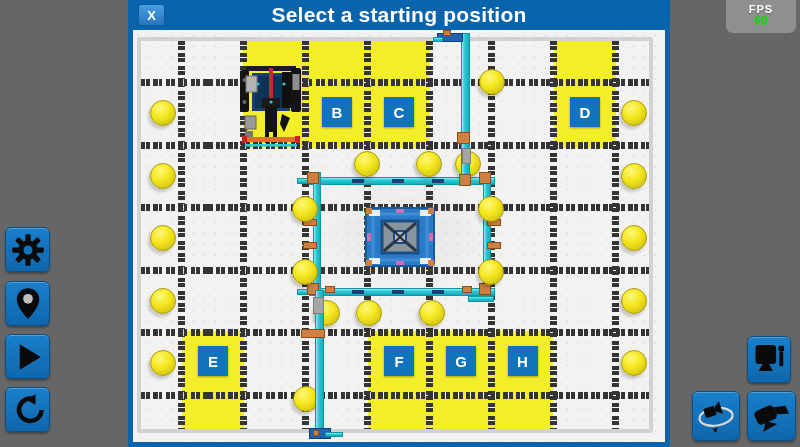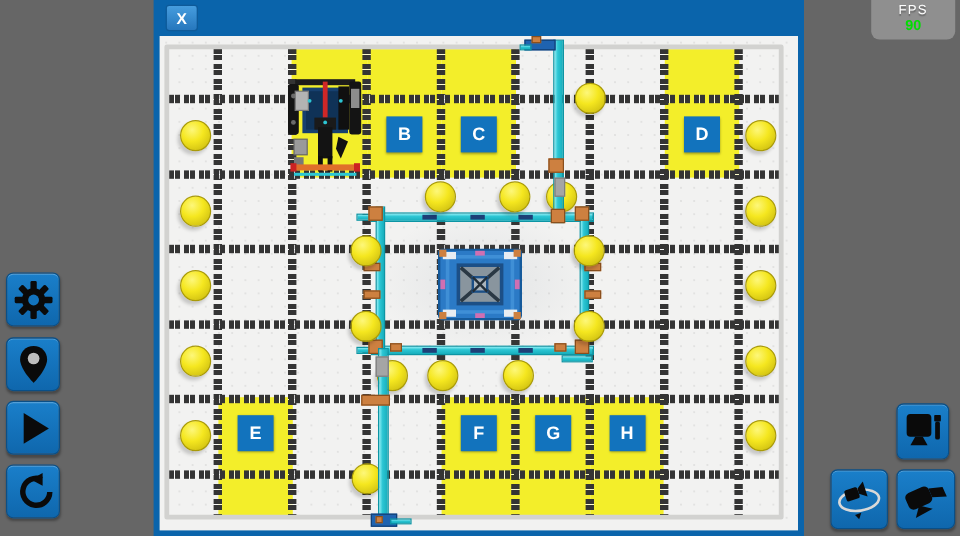--- a/index.html
+++ b/index.html
@@ -47,40 +47,41 @@
     background:radial-gradient(circle at 38% 30%,#fdf77a 0%,#f5e71f 42%,#d8c915 75%,#b5a70e 100%);
     border:1px solid #a99a09;box-shadow:-2px 3px 3px rgba(0,0,0,.18)}
   .tile-label{position:absolute;width:30px;height:30px;background:var(--button-blue);
     color:#fff;font-weight:bold;font-size:15px;display:flex;align-items:center;
     justify-content:center;box-shadow:0 1px 2px rgba(0,0,0,.35)}
   .haze{position:absolute;background:radial-gradient(ellipse at center,rgba(110,125,140,.12),rgba(110,125,140,0) 72%)}
 
   
   #fps{position:absolute;left:726px;top:0;width:70px;height:33px;background:#8f8f8f;
     border-radius:0 0 7px 7px;text-align:center;padding-top:3px}
-  #fps-label{color:#fff;font-weight:normal;font-size:11px;letter-spacing:1px;
+  #fps-label{color:#fff;font-weight:bold;font-size:11px;letter-spacing:1px;
     text-shadow:0 1px 1px rgba(0,0,0,.3)}
   #fps-value{color:var(--fps-green);font-weight:bold;font-size:12px;line-height:13px}
 
   
   .tool-btn{position:absolute;width:45px;height:45px;
     background:linear-gradient(180deg,#1a7fca,#0f67ad);
     border:1px solid #0a4f87;border-radius:6px;
     box-shadow:inset 0 1px 0 rgba(255,255,255,.25),0 2px 2px rgba(0,0,0,.3);
     display:flex;align-items:center;justify-content:center;cursor:pointer;padding:0}
   .tool-btn svg{display:block}
 </style>
 </head>
 <body>
 
 <div id="app">
 
   <div id="dialog">
     <div id="titlebar">
       <button id="close-btn">X</button>
+      <div id="dlg-title">Select a starting position</div>
     </div>
     <div id="field">
         <div class="tile" style="left: 110px; top: 11px; width: 63px; height: 107px;"></div>
         <div class="tile" style="left: 173px; top: 11px; width: 62px; height: 107px;"></div>
         <div class="tile" style="left: 235px; top: 11px; width: 62px; height: 107px;"></div>
         <div class="tile" style="left: 421px; top: 11px; width: 62px; height: 107px;"></div>
         <div class="tile" style="left: 49px; top: 301px; width: 62px; height: 99px;"></div>
         <div class="tile" style="left: 235px; top: 301px; width: 62px; height: 99px;"></div>
         <div class="tile" style="left: 297px; top: 301px; width: 62px; height: 99px;"></div>
         <div class="tile" style="left: 359px; top: 301px; width: 61px; height: 99px;"></div>

